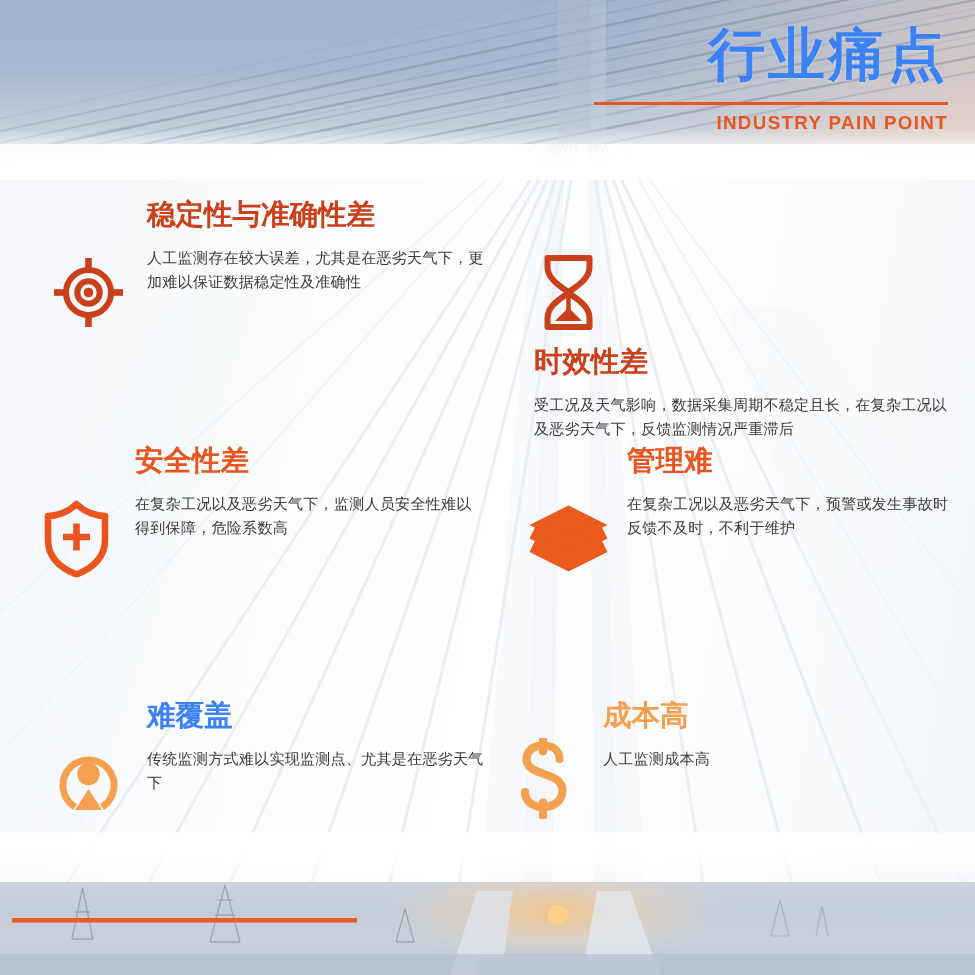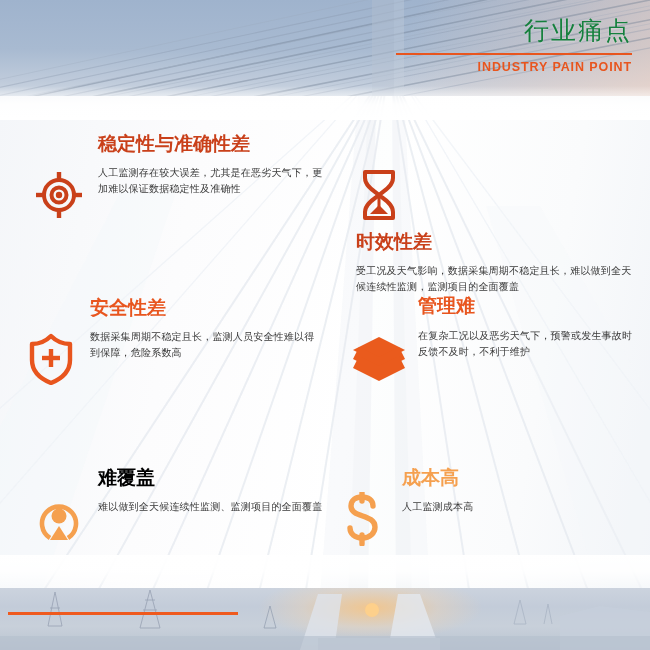--- a/index.html
+++ b/index.html
@@ -42,41 +42,41 @@
   .bg-fade-bottom{
     position:absolute;left:0;bottom:55px;width:650px;height:40px;
     background:linear-gradient(0deg,rgba(255,255,255,0) 0%,rgba(255,255,255,.90) 60%,rgba(255,255,255,.99) 100%);
   }
 
   
   .header{
     position:absolute;right:18px;top:16px;text-align:right;z-index:8;
   }
   .header-title-cn{
-    font-size:25px;font-weight:normal;color:#15803d;letter-spacing:2px;
+    font-size:38px;font-weight:bold;color:#3b82f6;letter-spacing:2px;
     line-height:1.15;white-space:nowrap;
     text-shadow:0 1px 2px rgba(255,255,255,.35);
   }
   .header-rule{
     height:2px;background:#e8551e;margin:8px 0 5px 0;width:236px;margin-left:auto;
   }
   .header-title-en{
     font-size:12.5px;font-weight:bold;color:#e8551e;letter-spacing:.9px;
     white-space:nowrap;
   }
 
   
   .grid{
     position:absolute;left:0;top:118px;width:650px;height:470px;z-index:6;
   }
   .cell{position:absolute;display:flex;align-items:flex-start;}
   .cell-0{left:28px;top:14px;width:300px;}
   .cell-1{left:348px;top:14px;width:292px;flex-direction:column;}
   .cell-2{left:20px;top:178px;width:300px;}
-  .cell-3{left:348px;top:178px;width:292px;font-family:Liberation Mono, monospace;}
+  .cell-3{left:348px;top:178px;width:292px;}
   .cell-4{left:28px;top:348px;width:300px;}
   .cell-5{left:332px;top:348px;width:292px;}
 
   .icon-wrap{
     width:62px;min-width:62px;height:70px;
     display:flex;align-items:center;justify-content:center;
     margin-top:28px;
   }
   .icon-wrap svg{display:block;}
   .cell-4 .icon-wrap,.cell-5 .icon-wrap{margin-top:18px;}
@@ -224,37 +224,37 @@
         <svg width="42" height="52" viewBox="0 0 42 52">
           <g fill="none" stroke="#c9401a" stroke-width="4" stroke-linejoin="round">
             <path d="M7 3 L35 3 L35 9 C35 18 24 23 21 26 C24 29 35 34 35 43 L35 49 L7 49 L7 43 C7 34 18 29 21 26 C18 23 7 18 7 9 Z"></path>
           </g>
           <path d="M12 45 L30 45 L21 36 Z" fill="#c9401a"></path>
           <line x1="21" y1="28" x2="21" y2="38" stroke="#c9401a" stroke-width="3"></line>
         </svg>
       </div>
       <div class="text-col">
         <div class="c-title" style="color:#c9401a">时效性差</div>
-        <div class="c-body">受工况及天气影响，数据采集周期不稳定且长，难以做到全天候连续性监测，监测项目的全面覆盖</div>
+        <div class="c-body">受工况及天气影响，数据采集周期不稳定且长，在复杂工况以及恶劣天气下，反馈监测情况严重滞后</div>
       </div>
     </div>
 
     <div class="cell cell-2">
       <div class="icon-wrap">
         <svg width="48" height="52" viewBox="0 0 48 52">
           <path d="M24 3 C18 9 10 11 5 11 L5 27 C5 39 14 46 24 50 C34 46 43 39 43 27 L43 11 C38 11 30 9 24 3 Z" fill="none" stroke="#e8551e" stroke-width="4.4" stroke-linejoin="round"></path>
           <g stroke="#e8551e" stroke-width="4.4" stroke-linecap="butt">
             <line x1="24" y1="16" x2="24" y2="34"></line>
             <line x1="15" y1="25" x2="33" y2="25"></line>
           </g>
         </svg>
       </div>
       <div class="text-col">
         <div class="c-title" style="color:#e8551e">安全性差</div>
-        <div class="c-body">数据采集周期不稳定且长，监测人员安全性难以得到保障，危险系数高</div>
+        <div class="c-body">在复杂工况以及恶劣天气下，监测人员安全性难以得到保障，危险系数高</div>
       </div>
     </div>
 
     <div class="cell cell-3">
       <div class="icon-wrap">
         <svg width="54" height="46" viewBox="0 0 54 46">
           <polygon points="27,1 53,14 27,27 1,14" fill="#ea5b1d"></polygon>
           <polygon points="27,21 47,11 53,23 27,36 1,23 7,11" fill="#ea5b1d"></polygon>
           <polygon points="27,30 47,20 53,32 27,45 1,32 7,20" fill="#ea5b1d"></polygon>
         </svg>
@@ -267,22 +267,22 @@
 
     <div class="cell cell-4">
       <div class="icon-wrap">
         <svg width="50" height="50" viewBox="0 0 50 50">
           <path d="M16 44 A17 17 0 1 1 34 44" fill="none" stroke="#f5a04f" stroke-width="4.6" stroke-linecap="butt"></path>
           <circle cx="25" cy="22" r="7.5" fill="#f5a04f"></circle>
           <polygon points="25,32 34,46 16,46" fill="#f5a04f"></polygon>
         </svg>
       </div>
       <div class="text-col">
-        <div class="c-title" style="color:#000000">难覆盖</div>
-        <div class="c-body">难以做到全天候连续性监测、监测项目的全面覆盖</div>
+        <div class="c-title" style="color:#3b82f6">难覆盖</div>
+        <div class="c-body">传统监测方式难以实现监测点、尤其是在恶劣天气下</div>
       </div>
     </div>
 
     <div class="cell cell-5">
       <div class="icon-wrap">
         <svg width="40" height="54" viewBox="0 0 40 54">
           <g fill="none" stroke="#f5a04f" stroke-width="5.4" stroke-linecap="round" stroke-linejoin="round">
             <path d="M30 14 C30 8 25 5 19 5 C12 5 8 9 8 14 C8 26 32 22 32 35 C32 41 27 46 19 46 C12 46 7 42 7 36"></path>
             <line x1="19" y1="1" x2="19" y2="9"></line>
             <line x1="19" y1="43" x2="19" y2="52"></line>

